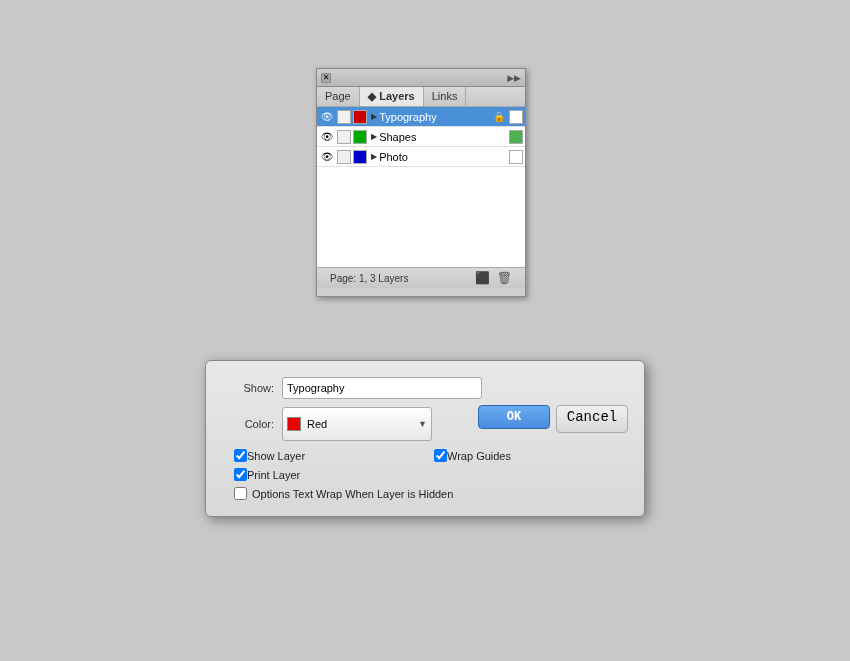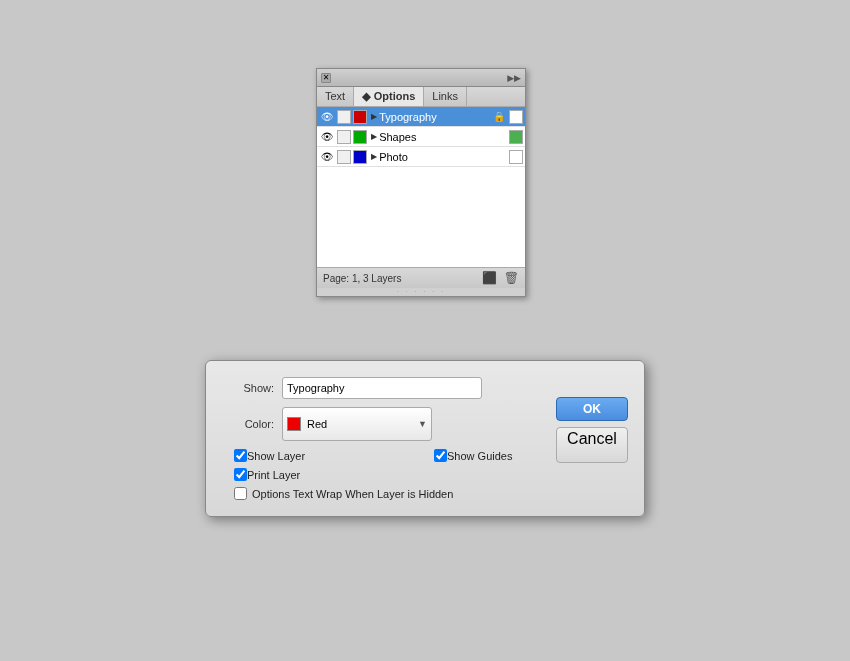--- a/index.html
+++ b/index.html
@@ -141,21 +141,21 @@
       margin-left: 2px;
     }
 
     .layer-print-box.checked {
       background: #4CAF50;
     }
 
     .panel-footer {
       background: linear-gradient(to bottom, #d8d8d8, #c8c8c8);
       border-top: 1px solid #aaa;
-      padding: 3px 6px;
+      padding: 3px 13px;
       font-size: 10px;
       color: #333;
       display: flex;
       align-items: center;
       justify-content: space-between;
     }
 
     .footer-icons {
       display: flex;
       gap: 6px;
@@ -258,49 +258,50 @@
       color: #555;
     }
 
     .color-select-text {
       font-size: 11px;
       color: #000;
     }
 
     .dialog-buttons {
       position: absolute;
-      top: 36px;
+      top: 44px;
       right: 16px;
       display: flex;
-      flex-direction: column;
+      flex-direction: row;
       gap: 6px;
+      font-family: Liberation Mono, monospace;
     }
 
     .btn-ok {
       width: 72px;
       height: 24px;
       background: linear-gradient(to bottom, #6aabf0, #4a8de0);
       border: 1px solid #2a6ab0;
       border-radius: 4px;
       color: #fff;
       font-size: 12px;
       font-weight: bold;
       cursor: pointer;
       text-align: center;
       line-height: 22px;
     }
 
     .btn-cancel {
       width: 72px;
-      height: 36px;
+      height: 28px;
       background: linear-gradient(to bottom, #f0f0f0, #d8d8d8);
       border: 1px solid #aaa;
       border-radius: 4px;
       color: #000;
-      font-size: 16px;
+      font-size: 14px;
       cursor: pointer;
       text-align: center;
       line-height: 22px;
     }
 
     .dialog-checkboxes {
       margin-top: 8px;
       padding-left: 8px;
     }
 
@@ -335,23 +336,23 @@
   </style>
 </head>
 <body>
 
 <div class="layers-panel">
   <div class="panel-titlebar">
     <div class="titlebar-close">✕</div>
     <div class="titlebar-collapse">▶▶</div>
   </div>
   <div class="panel-tabs">
-    <div class="panel-tab">Text</div>
+    <div class="panel-tab">Page</div>
     <div class="panel-tab active">
-      <span>◆ </span><span>Options</span>
+      <span>◆ </span><span>Layers</span>
     </div>
     <div class="panel-tab">Links</div>
   </div>
   <div class="layers-list">
 
     <div class="layer-row selected">
       <div class="layer-eye">👁</div>
       <div class="layer-lock"></div>
       <div class="layer-color" style="background:#cc0000; border:1px solid #aaa;"></div>
       <span class="layer-arrow">▶</span>
@@ -413,21 +414,21 @@
     </div>
 
     <div class="dialog-checkboxes">
       <div class="checkbox-grid">
         <div class="checkbox-item">
           <input type="checkbox" checked="" style="">
           <span>Show Layer</span>
         </div>
         <div class="checkbox-item">
           <input type="checkbox" checked="" style="">
-          <span>Show Guides</span>
+          <span>Wrap Guides</span>
         </div>
         <div class="checkbox-item">
           <input type="checkbox" checked="" style="">
           <span>Print Layer</span>
         </div>
       </div>
       <div class="suppress-row">
         <input type="checkbox" style="">
         <span>Options Text Wrap When Layer is Hidden</span>
       </div>

